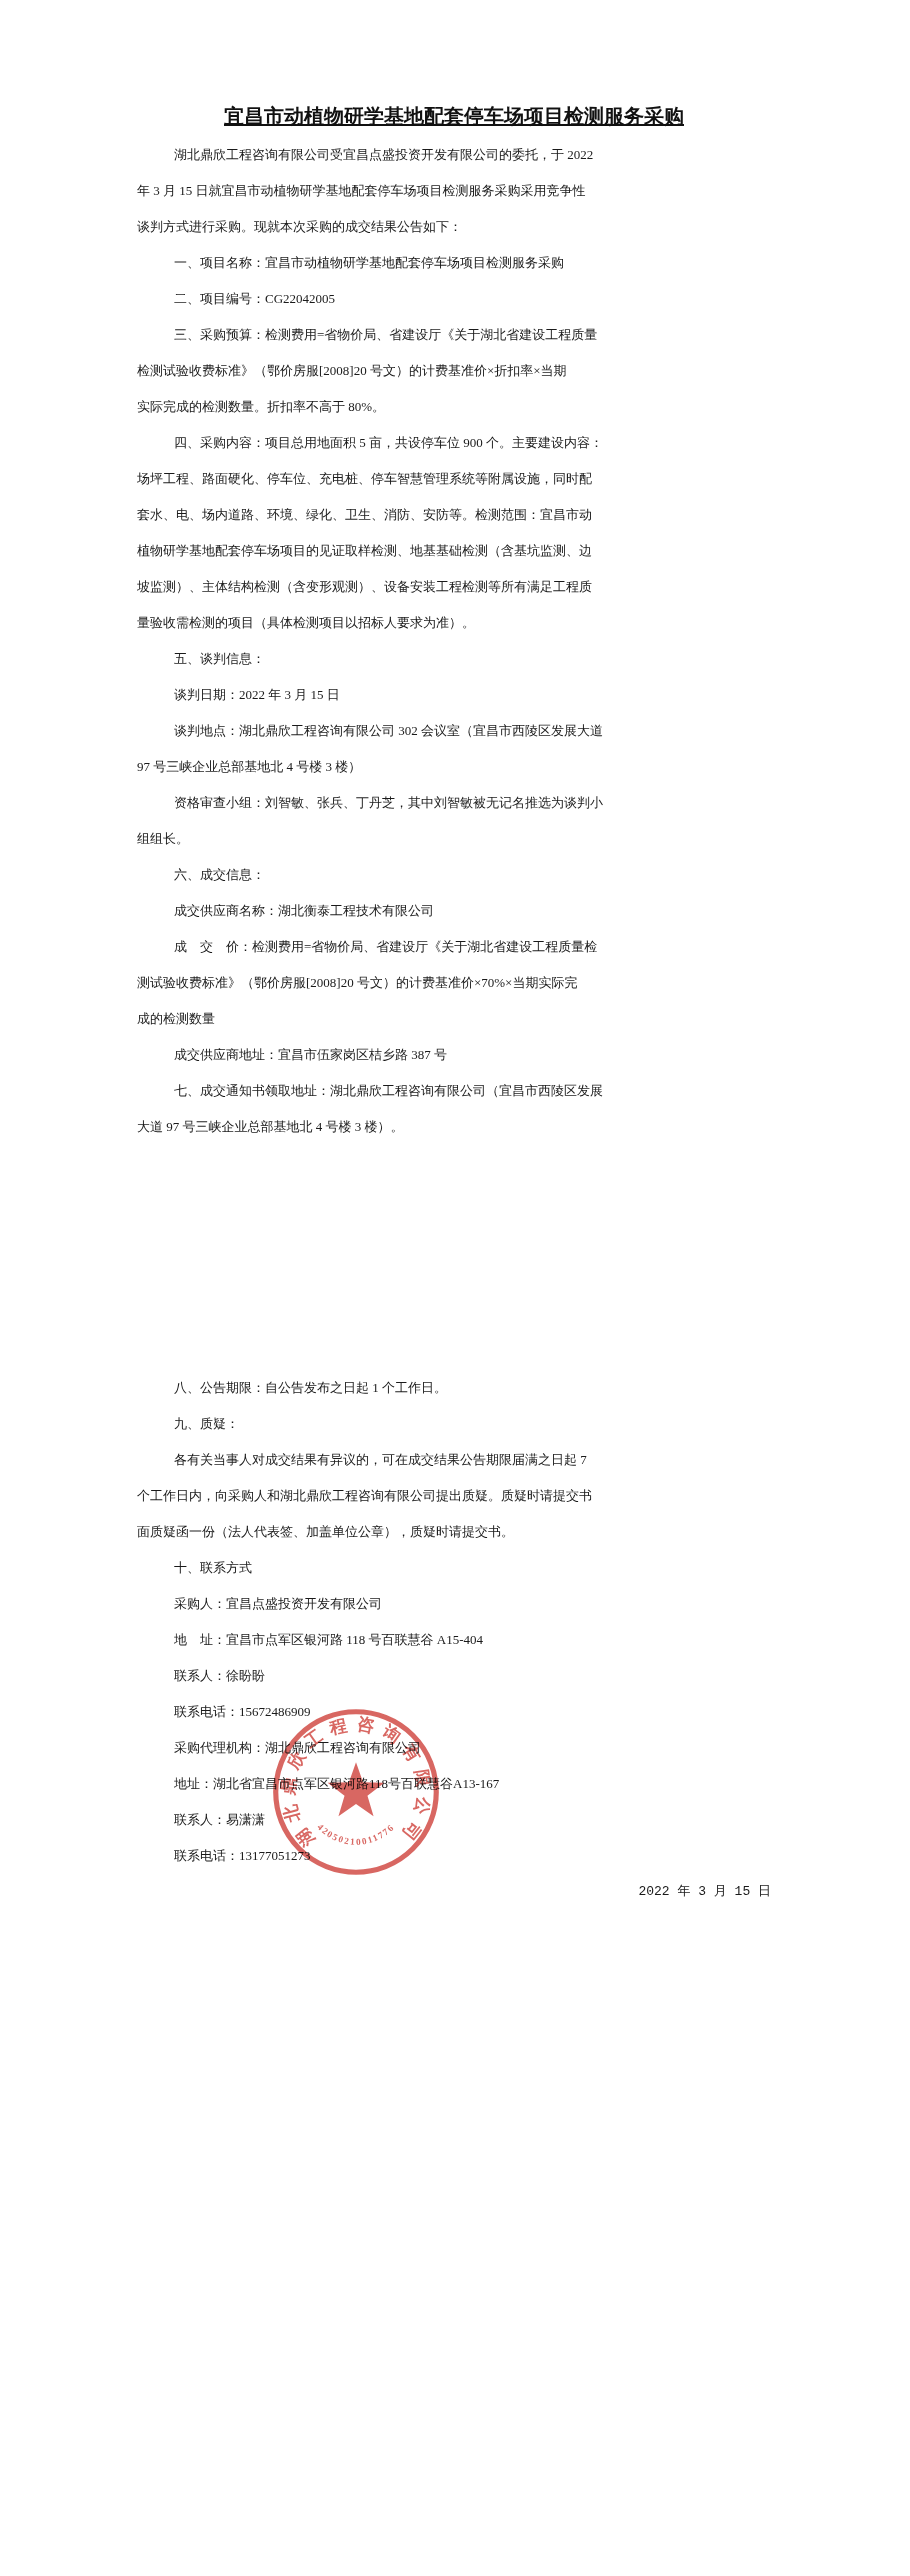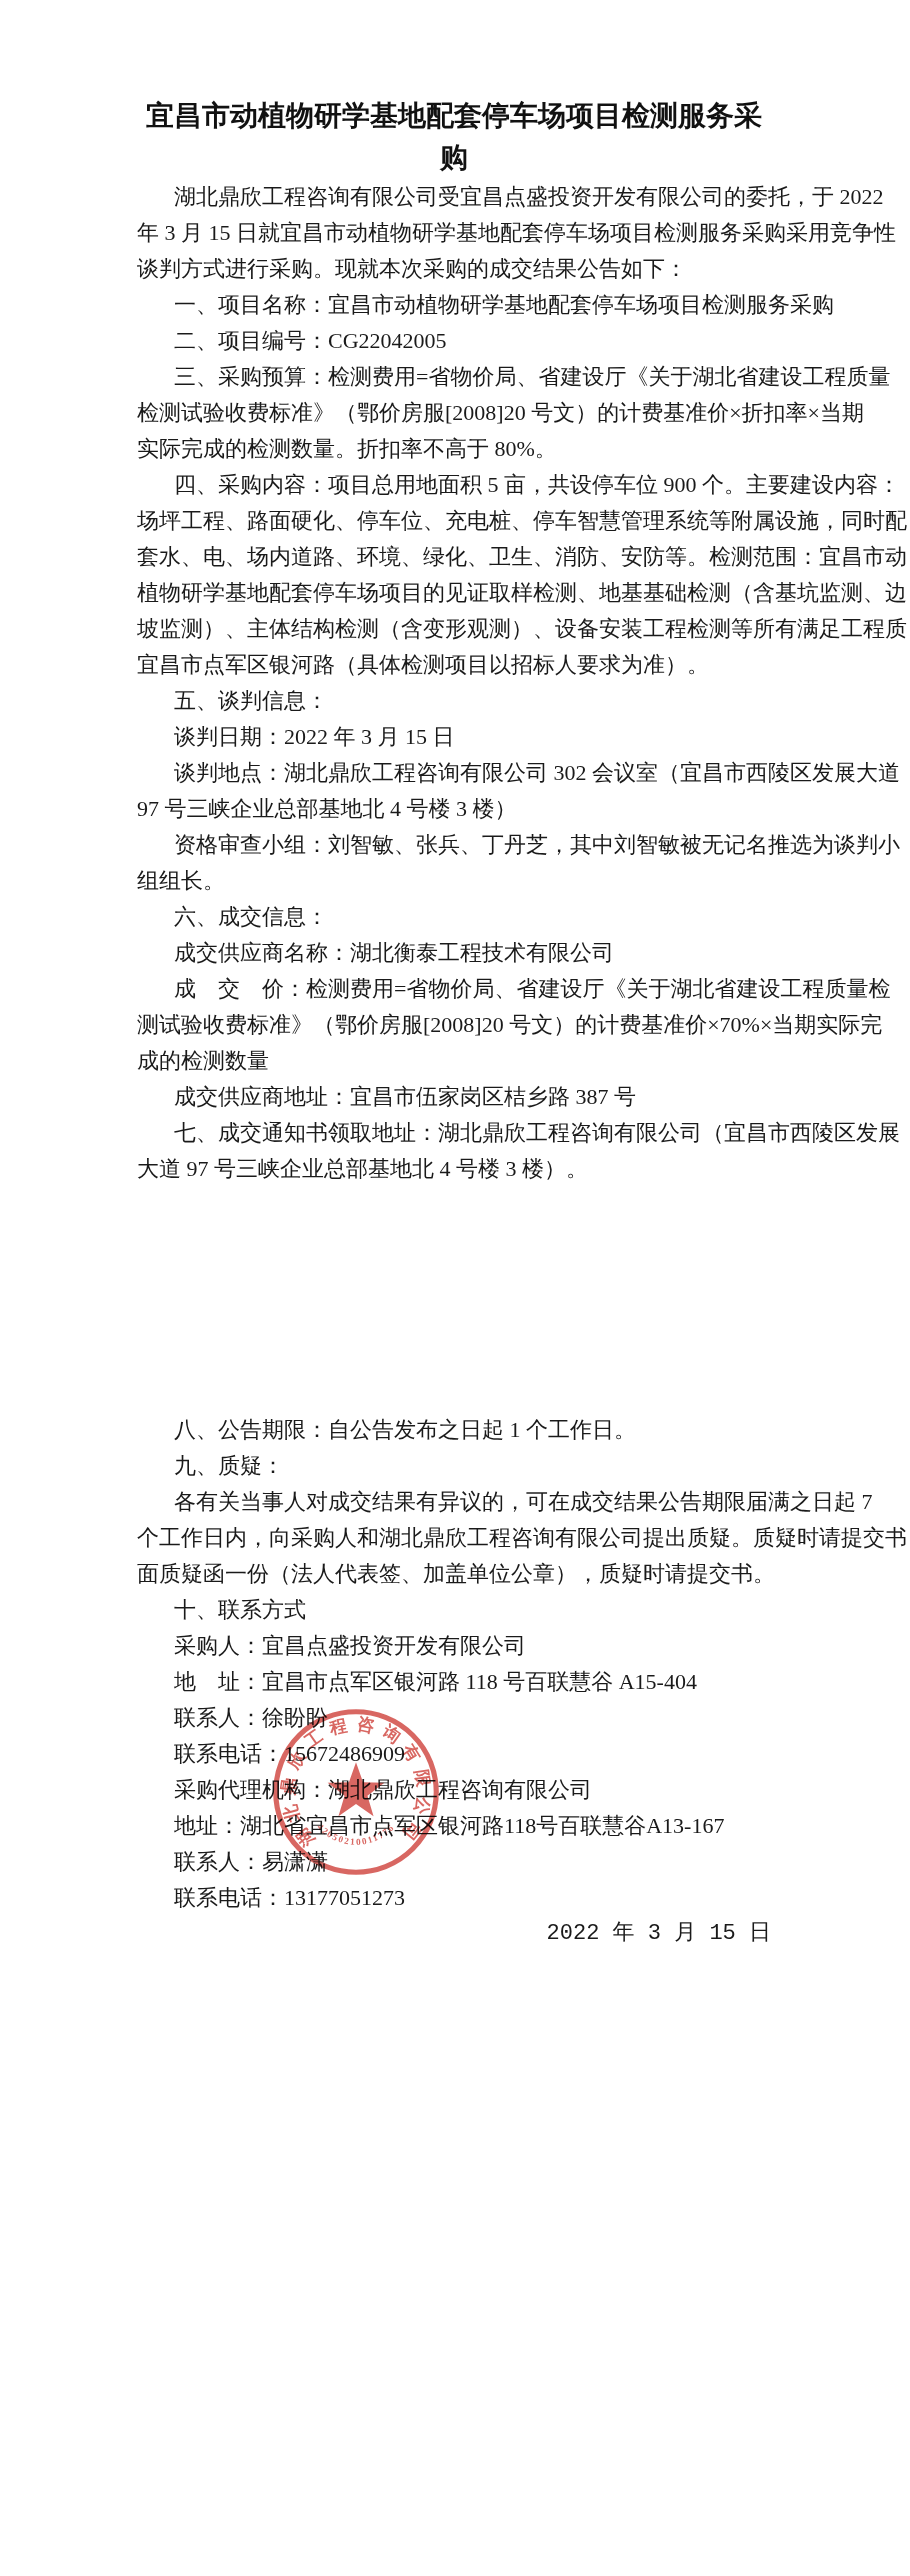--- a/index.html
+++ b/index.html
@@ -14,27 +14,28 @@
     background: #ffffff;
     overflow: hidden;
     font-family: "Liberation Serif", "DejaVu Serif", serif;
     color: #1a1a1a;
   }
   .content {
     padding: 95px 139px 0 137px;
   }
   .title-block {
     text-align: center;
-    font-size: 28px;
+    font-size: 20px;
     font-weight: bold;
     line-height: 42px;
     color: #111111;
+    text-decoration: underline;
   }
   .line {
-    font-size: 22px;
+    font-size: 13px;
     line-height: 36px;
     white-space: nowrap;
     color: #1a1a1a;
   }
   .indent {
     text-indent: 37px;
   }
   .right {
     text-align: right;
     font-family: Liberation Mono, monospace;
@@ -73,21 +74,21 @@
     <div class="line indent">一、项目名称：宜昌市动植物研学基地配套停车场项目检测服务采购</div>
     <div class="line indent">二、项目编号：CG22042005</div>
     <div class="line indent">三、采购预算：检测费用=省物价局、省建设厅《关于湖北省建设工程质量</div>
     <div class="line">检测试验收费标准》（鄂价房服[2008]20 号文）的计费基准价×折扣率×当期</div>
     <div class="line">实际完成的检测数量。折扣率不高于 80%。</div>
     <div class="line indent">四、采购内容：项目总用地面积 5 亩，共设停车位 900 个。主要建设内容：</div>
     <div class="line">场坪工程、路面硬化、停车位、充电桩、停车智慧管理系统等附属设施，同时配</div>
     <div class="line">套水、电、场内道路、环境、绿化、卫生、消防、安防等。检测范围：宜昌市动</div>
     <div class="line">植物研学基地配套停车场项目的见证取样检测、地基基础检测（含基坑监测、边</div>
     <div class="line">坡监测）、主体结构检测（含变形观测）、设备安装工程检测等所有满足工程质</div>
-    <div class="line">宜昌市点军区银河路（具体检测项目以招标人要求为准）。</div>
+    <div class="line">量验收需检测的项目（具体检测项目以招标人要求为准）。</div>
     <div class="line indent">五、谈判信息：</div>
     <div class="line indent">谈判日期：2022 年 3 月 15 日</div>
     <div class="line indent">谈判地点：湖北鼎欣工程咨询有限公司 302 会议室（宜昌市西陵区发展大道</div>
     <div class="line">97 号三峡企业总部基地北 4 号楼 3 楼）</div>
     <div class="line indent">资格审查小组：刘智敏、张兵、丁丹芝，其中刘智敏被无记名推选为谈判小</div>
     <div class="line">组组长。</div>
     <div class="line indent">六、成交信息：</div>
     <div class="line indent">成交供应商名称：湖北衡泰工程技术有限公司</div>
     <div class="line indent">成　交　价：检测费用=省物价局、省建设厅《关于湖北省建设工程质量检</div>
     <div class="line">测试验收费标准》（鄂价房服[2008]20 号文）的计费基准价×70%×当期实际完</div>

